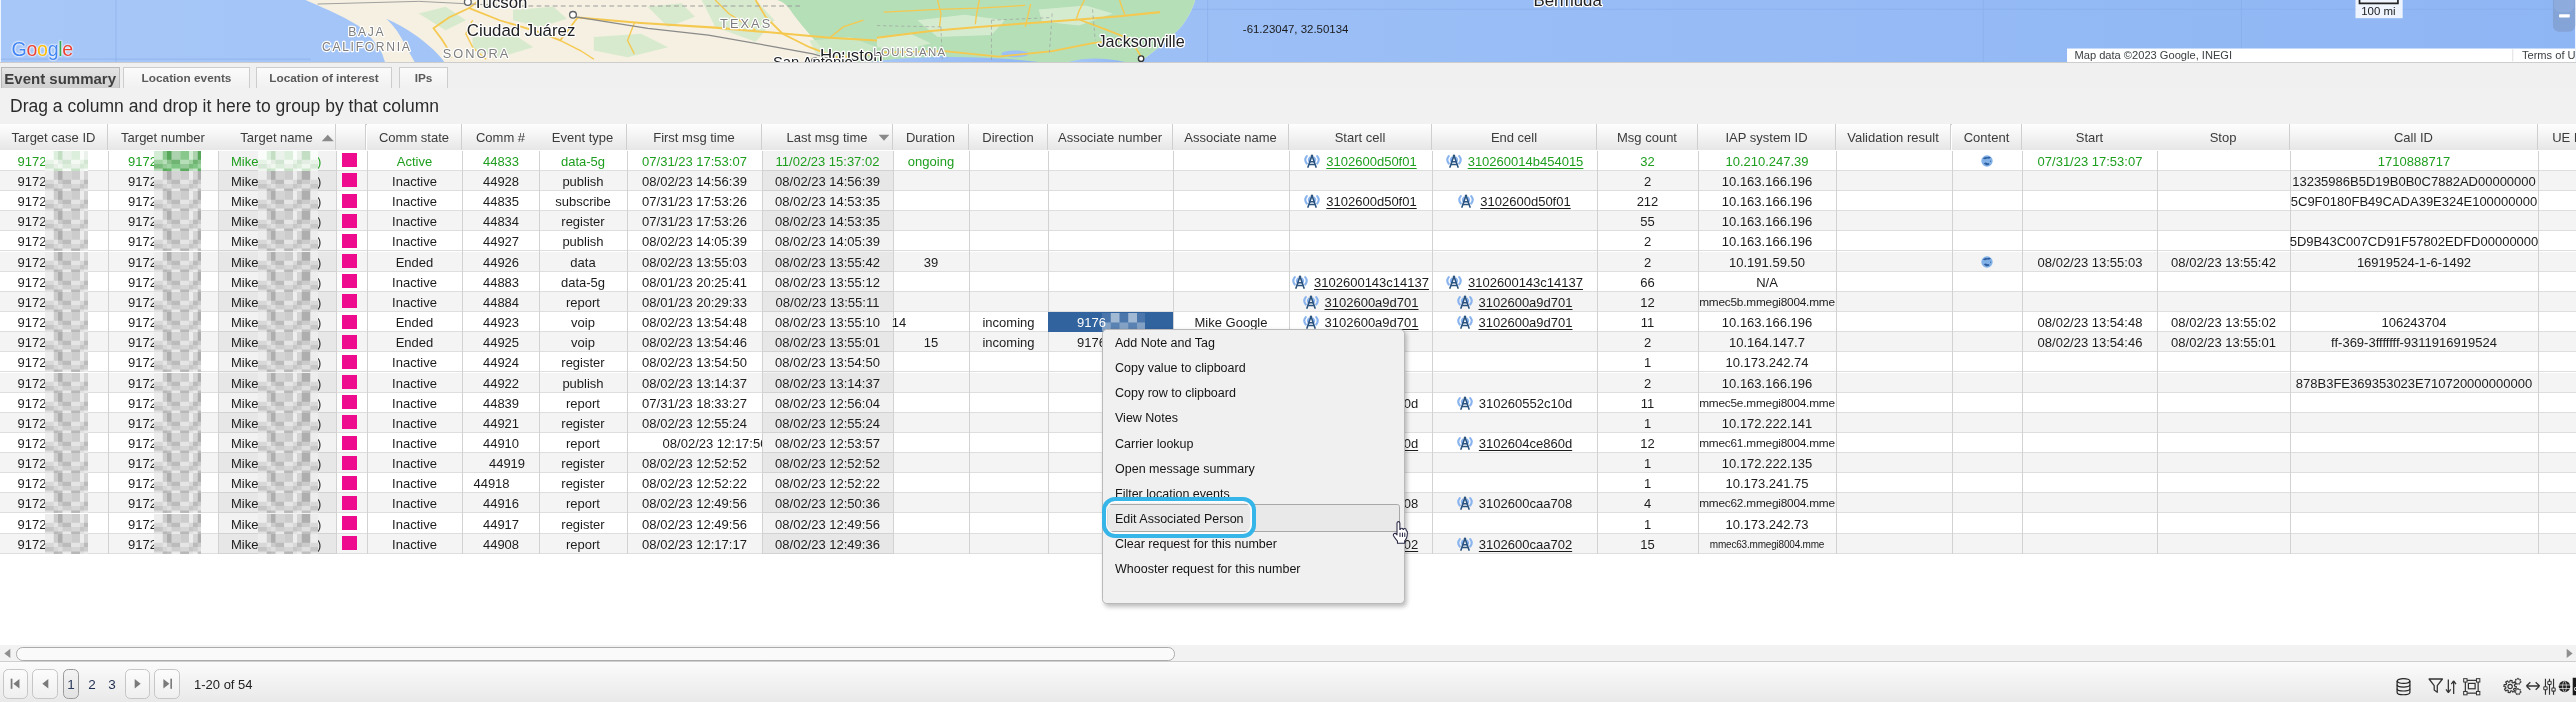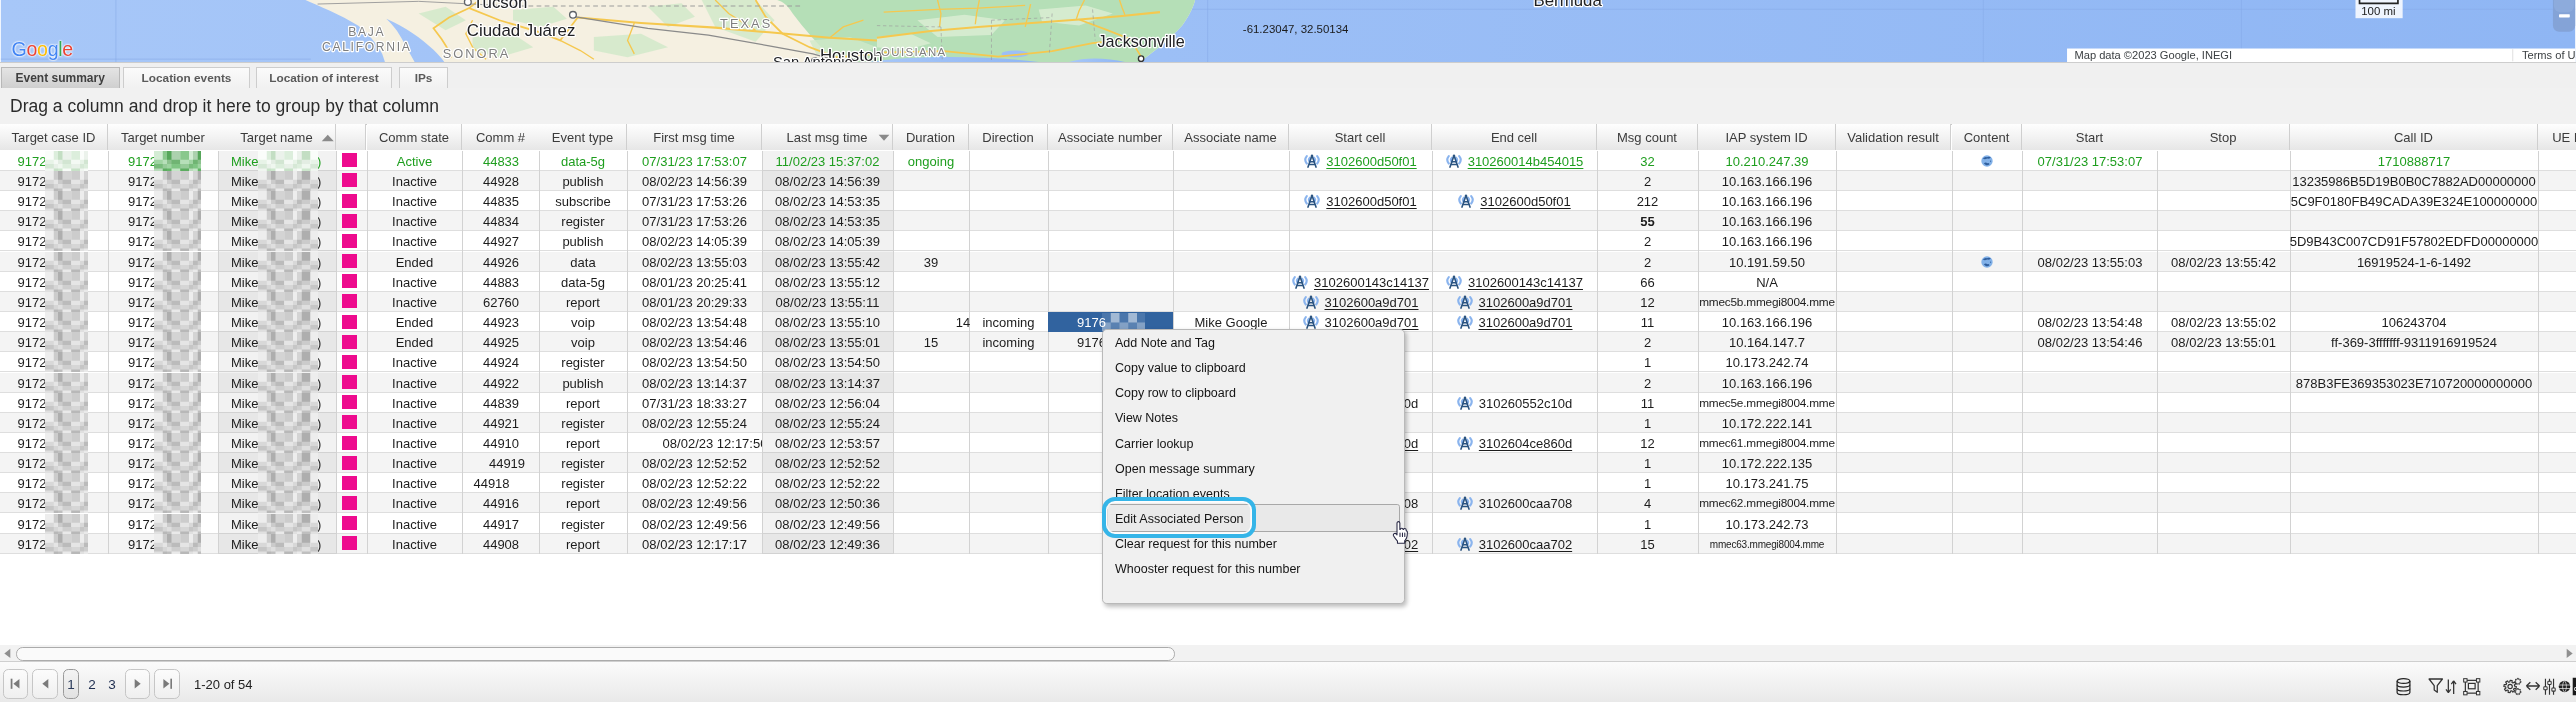--- a/index.html
+++ b/index.html
@@ -98,21 +98,21 @@
     <rect x="3788.5" y="-12" width="30" height="30" rx="9" fill="#8dabdc"></rect>
     <rect x="3796" y="21" width="16" height="5" rx="1" fill="#ffffff"></rect>
     <rect x="3066" y="72" width="754" height="20" fill="#ffffff"></rect>
     <text x="3077" y="87" font-size="16.5" fill="#3c4043">Map data ©2023 Google, INEGI</text>
     <rect x="3727" y="73" width="1" height="18" fill="#d0d0d0"></rect>
     <text x="3741" y="87" font-size="16.5" fill="#3c4043">Terms of Use</text>
   </svg>
 <div class="abs" style="left:11.5px;top:38px;font-size:19.6px;font-weight:500;letter-spacing:-0.3px;text-shadow:0 0 2px #fff,0 0 2px #fff,0 0 2px #fff">
 <span style="color:#4285F4">G</span><span style="color:#EA4335">o</span><span style="color:#FBBC05">o</span><span style="color:#4285F4">g</span><span style="color:#34A853">l</span><span style="color:#EA4335">e</span></div>
 <div class="abs" style="left:0;top:62px;width:2576px;height:26px;background:#f0f0f0;border-top:0.7px solid #cdcdcd"></div>
-<div class="abs" style="left:0.7px;top:67px;width:119px;height:21px;background:linear-gradient(#e4e4e4,#cfcfcf);border:0.7px solid #b8b8b8;border-bottom:none;color:#3f3f3f;display:flex;align-items:center;justify-content:center;font-size:12px;font-weight:bold">Event summary</div>
+<div class="abs" style="left:0.7px;top:67px;width:119px;height:21px;background:linear-gradient(#e4e4e4,#cfcfcf);border:0.7px solid #b8b8b8;border-bottom:none;color:#3f3f3f;display:flex;align-items:center;justify-content:center;font-size:15px;font-weight:bold">Event summary</div>
 <div class="abs" style="left:123px;top:67px;width:127px;height:21px;background:linear-gradient(#fbfbfb,#f1f1f1);border:0.7px solid #cdcdcd;border-bottom:none;color:#5a5a5a;display:flex;align-items:center;justify-content:center;font-size:11.8px;font-weight:bold">Location events</div>
 <div class="abs" style="left:256px;top:67px;width:136px;height:21px;background:linear-gradient(#fbfbfb,#f1f1f1);border:0.7px solid #cdcdcd;border-bottom:none;color:#5a5a5a;display:flex;align-items:center;justify-content:center;font-size:11.8px;font-weight:bold">Location of interest</div>
 <div class="abs" style="left:399px;top:67px;width:49px;height:21px;background:linear-gradient(#fbfbfb,#f1f1f1);border:0.7px solid #cdcdcd;border-bottom:none;color:#5a5a5a;display:flex;align-items:center;justify-content:center;font-size:11.8px;font-weight:bold">IPs</div>
 <div class="abs" style="left:0;top:88px;width:2576px;height:37px;background:#f1f1f1;border-bottom:0.7px solid #c9c9c9"></div>
 <div class="abs" style="left:10px;top:88px;height:37px;display:flex;align-items:center;font-size:17.5px;color:#2b2b2b">Drag a column and drop it here to group by that column</div>
 <div class="hdr" style="left:0px;width:108px">Target case ID</div>
 <div class="hdr" style="left:108px;width:111px">Target number</div>
 <div class="hdr" style="left:218px;width:118px">Target name</div>
 <div class="hdr" style="left:336px;width:30px"></div>
 <div class="hdr" style="left:367px;width:95px">Comm state</div>
@@ -282,21 +282,21 @@
 <div class="cell left " style="left:108px;top:211px;width:111px;height:20px;padding-left:20px">9172</div>
 <div class="pxg" style="left:154px;top:211px;width:47px;height:20px"></div>
 <div class="cell left " style="left:218px;top:211px;width:118px;height:20px;padding-left:13px">Mike<span style="position:absolute;left:99px">)</span></div>
 <div class="pxg" style="left:258px;top:211px;width:60px;height:20px"></div>
 <div class="abs" style="left:342px;top:214px;width:15px;height:13.5px;background:#ee0b8e"></div>
 <div class="cell " style="left:367px;top:211px;width:95px;height:20px;">Inactive</div>
 <div class="cell " style="left:462px;top:211px;width:78px;height:20px;">44834</div>
 <div class="cell " style="left:539px;top:211px;width:88px;height:20px;">register</div>
 <div class="cell " style="left:627px;top:211px;width:135px;height:20px;">07/31/23 17:53:26</div>
 <div class="cell " style="left:762px;top:211px;width:131px;height:20px;">08/02/23 14:53:35</div>
-<div class="cell " style="left:1597px;top:211px;width:101px;height:20px;font-weight:bold;">55</div>
+<div class="cell " style="left:1597px;top:211px;width:101px;height:20px;">55</div>
 <div class="cell " style="left:1698px;top:211px;width:138px;height:20px;">10.163.166.196</div>
 <div class="cell left " style="left:0;top:231px;width:108px;height:20px;padding-left:17.5px">9172</div>
 <div class="pxg" style="left:45px;top:231px;width:43px;height:20px"></div>
 <div class="cell left " style="left:108px;top:231px;width:111px;height:20px;padding-left:20px">9172</div>
 <div class="pxg" style="left:154px;top:231px;width:47px;height:20px"></div>
 <div class="cell left " style="left:218px;top:231px;width:118px;height:20px;padding-left:13px">Mike<span style="position:absolute;left:99px">)</span></div>
 <div class="pxg" style="left:258px;top:231px;width:60px;height:20px"></div>
 <div class="abs" style="left:342px;top:234px;width:15px;height:13.5px;background:#ee0b8e"></div>
 <div class="cell " style="left:367px;top:231px;width:95px;height:20px;">Inactive</div>
 <div class="cell " style="left:462px;top:231px;width:78px;height:20px;">44927</div>
@@ -354,21 +354,21 @@
 <div class="cell " style="left:1597px;top:272px;width:101px;height:20px;">66</div>
 <div class="cell " style="left:1698px;top:272px;width:138px;height:20px;">N/A</div>
 <div class="cell left " style="left:0;top:292px;width:108px;height:20px;padding-left:17.5px">9172</div>
 <div class="pxg" style="left:45px;top:292px;width:43px;height:20px"></div>
 <div class="cell left " style="left:108px;top:292px;width:111px;height:20px;padding-left:20px">9172</div>
 <div class="pxg" style="left:154px;top:292px;width:47px;height:20px"></div>
 <div class="cell left " style="left:218px;top:292px;width:118px;height:20px;padding-left:13px">Mike<span style="position:absolute;left:99px">)</span></div>
 <div class="pxg" style="left:258px;top:292px;width:60px;height:20px"></div>
 <div class="abs" style="left:342px;top:294px;width:15px;height:13.5px;background:#ee0b8e"></div>
 <div class="cell " style="left:367px;top:292px;width:95px;height:20px;">Inactive</div>
-<div class="cell " style="left:462px;top:292px;width:78px;height:20px;">62760</div>
+<div class="cell " style="left:462px;top:292px;width:78px;height:20px;">44884</div>
 <div class="cell " style="left:539px;top:292px;width:88px;height:20px;">report</div>
 <div class="cell " style="left:627px;top:292px;width:135px;height:20px;">08/01/23 20:29:33</div>
 <div class="cell " style="left:762px;top:292px;width:131px;height:20px;">08/02/23 13:55:11</div>
 <div class="cell" style="left:1289px;top:292px;width:143px;height:20px;gap:6px">
     <svg width="16" height="13.5" viewBox="0 0 24 20" style="flex:none">
       <use href="#ant"></use>
     </svg>
     <span style="color:#1c1c1c;text-decoration:underline;text-underline-offset:2px;text-decoration-thickness:1px;">3102600a9d701</span>
   </div>
 <div class="cell" style="left:1432px;top:292px;width:165px;height:20px;gap:6px">
@@ -384,21 +384,21 @@
 <div class="cell left " style="left:108px;top:312px;width:111px;height:20px;padding-left:20px">9172</div>
 <div class="pxg" style="left:154px;top:312px;width:47px;height:20px"></div>
 <div class="cell left " style="left:218px;top:312px;width:118px;height:20px;padding-left:13px">Mike<span style="position:absolute;left:99px">)</span></div>
 <div class="pxg" style="left:258px;top:312px;width:60px;height:20px"></div>
 <div class="abs" style="left:342px;top:315px;width:15px;height:13.5px;background:#ee0b8e"></div>
 <div class="cell " style="left:367px;top:312px;width:95px;height:20px;">Ended</div>
 <div class="cell " style="left:462px;top:312px;width:78px;height:20px;">44923</div>
 <div class="cell " style="left:539px;top:312px;width:88px;height:20px;">voip</div>
 <div class="cell " style="left:627px;top:312px;width:135px;height:20px;">08/02/23 13:54:48</div>
 <div class="cell " style="left:762px;top:312px;width:131px;height:20px;">08/02/23 13:55:10</div>
-<div class="cell " style="left:925px;top:312px;width:76px;height:20px;">14</div>
+<div class="cell " style="left:861px;top:312px;width:76px;height:20px;">14</div>
 <div class="cell " style="left:969px;top:312px;width:79px;height:20px;">incoming</div>
 <div class="cell" style="left:1289px;top:312px;width:143px;height:20px;gap:6px">
     <svg width="16" height="13.5" viewBox="0 0 24 20" style="flex:none">
       <use href="#ant"></use>
     </svg>
     <span style="color:#1c1c1c;text-decoration:underline;text-underline-offset:2px;text-decoration-thickness:1px;">3102600a9d701</span>
   </div>
 <div class="cell" style="left:1432px;top:312px;width:165px;height:20px;gap:6px">
     <svg width="16" height="13.5" viewBox="0 0 24 20" style="flex:none">
       <use href="#ant"></use>

